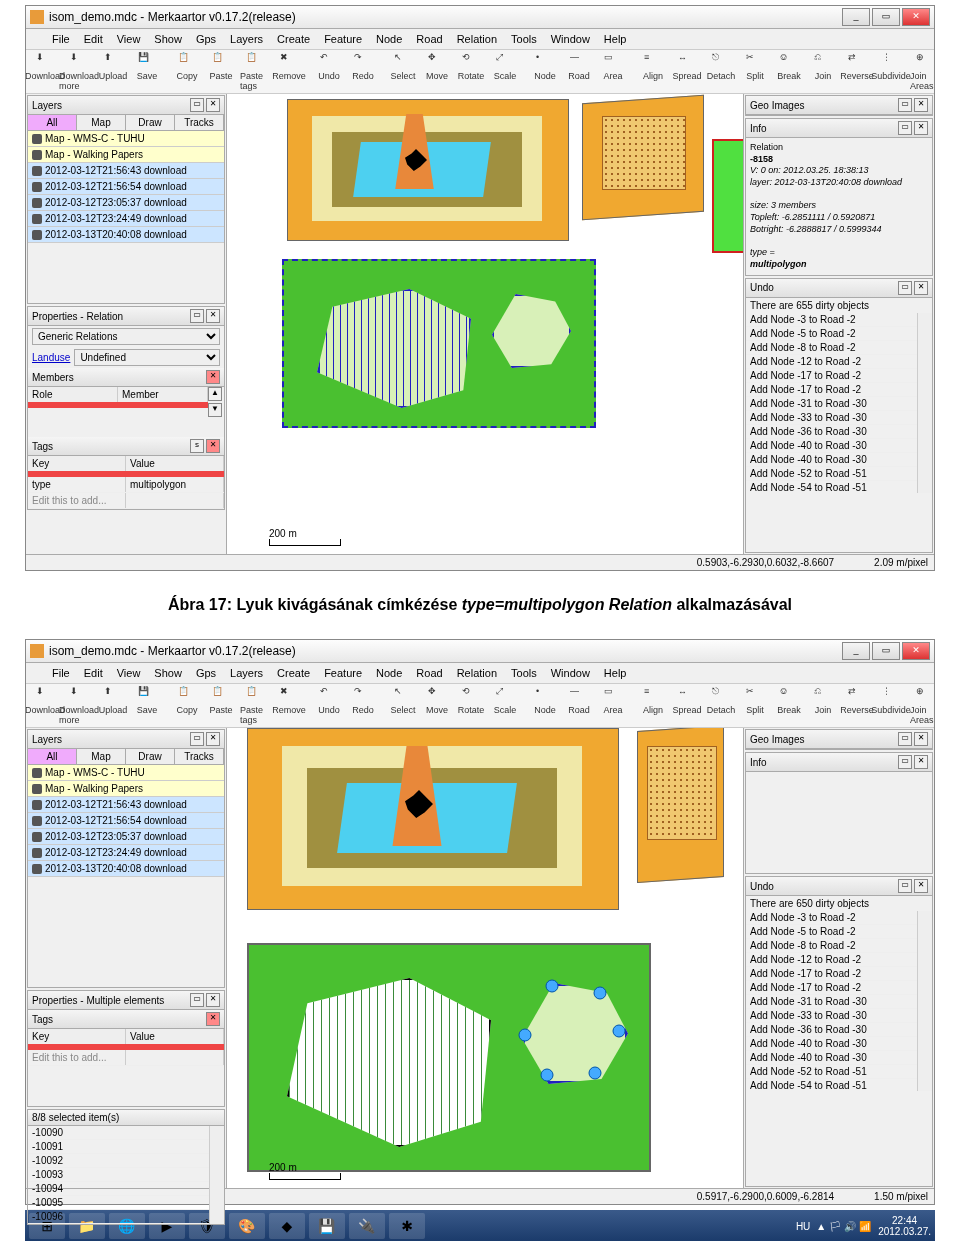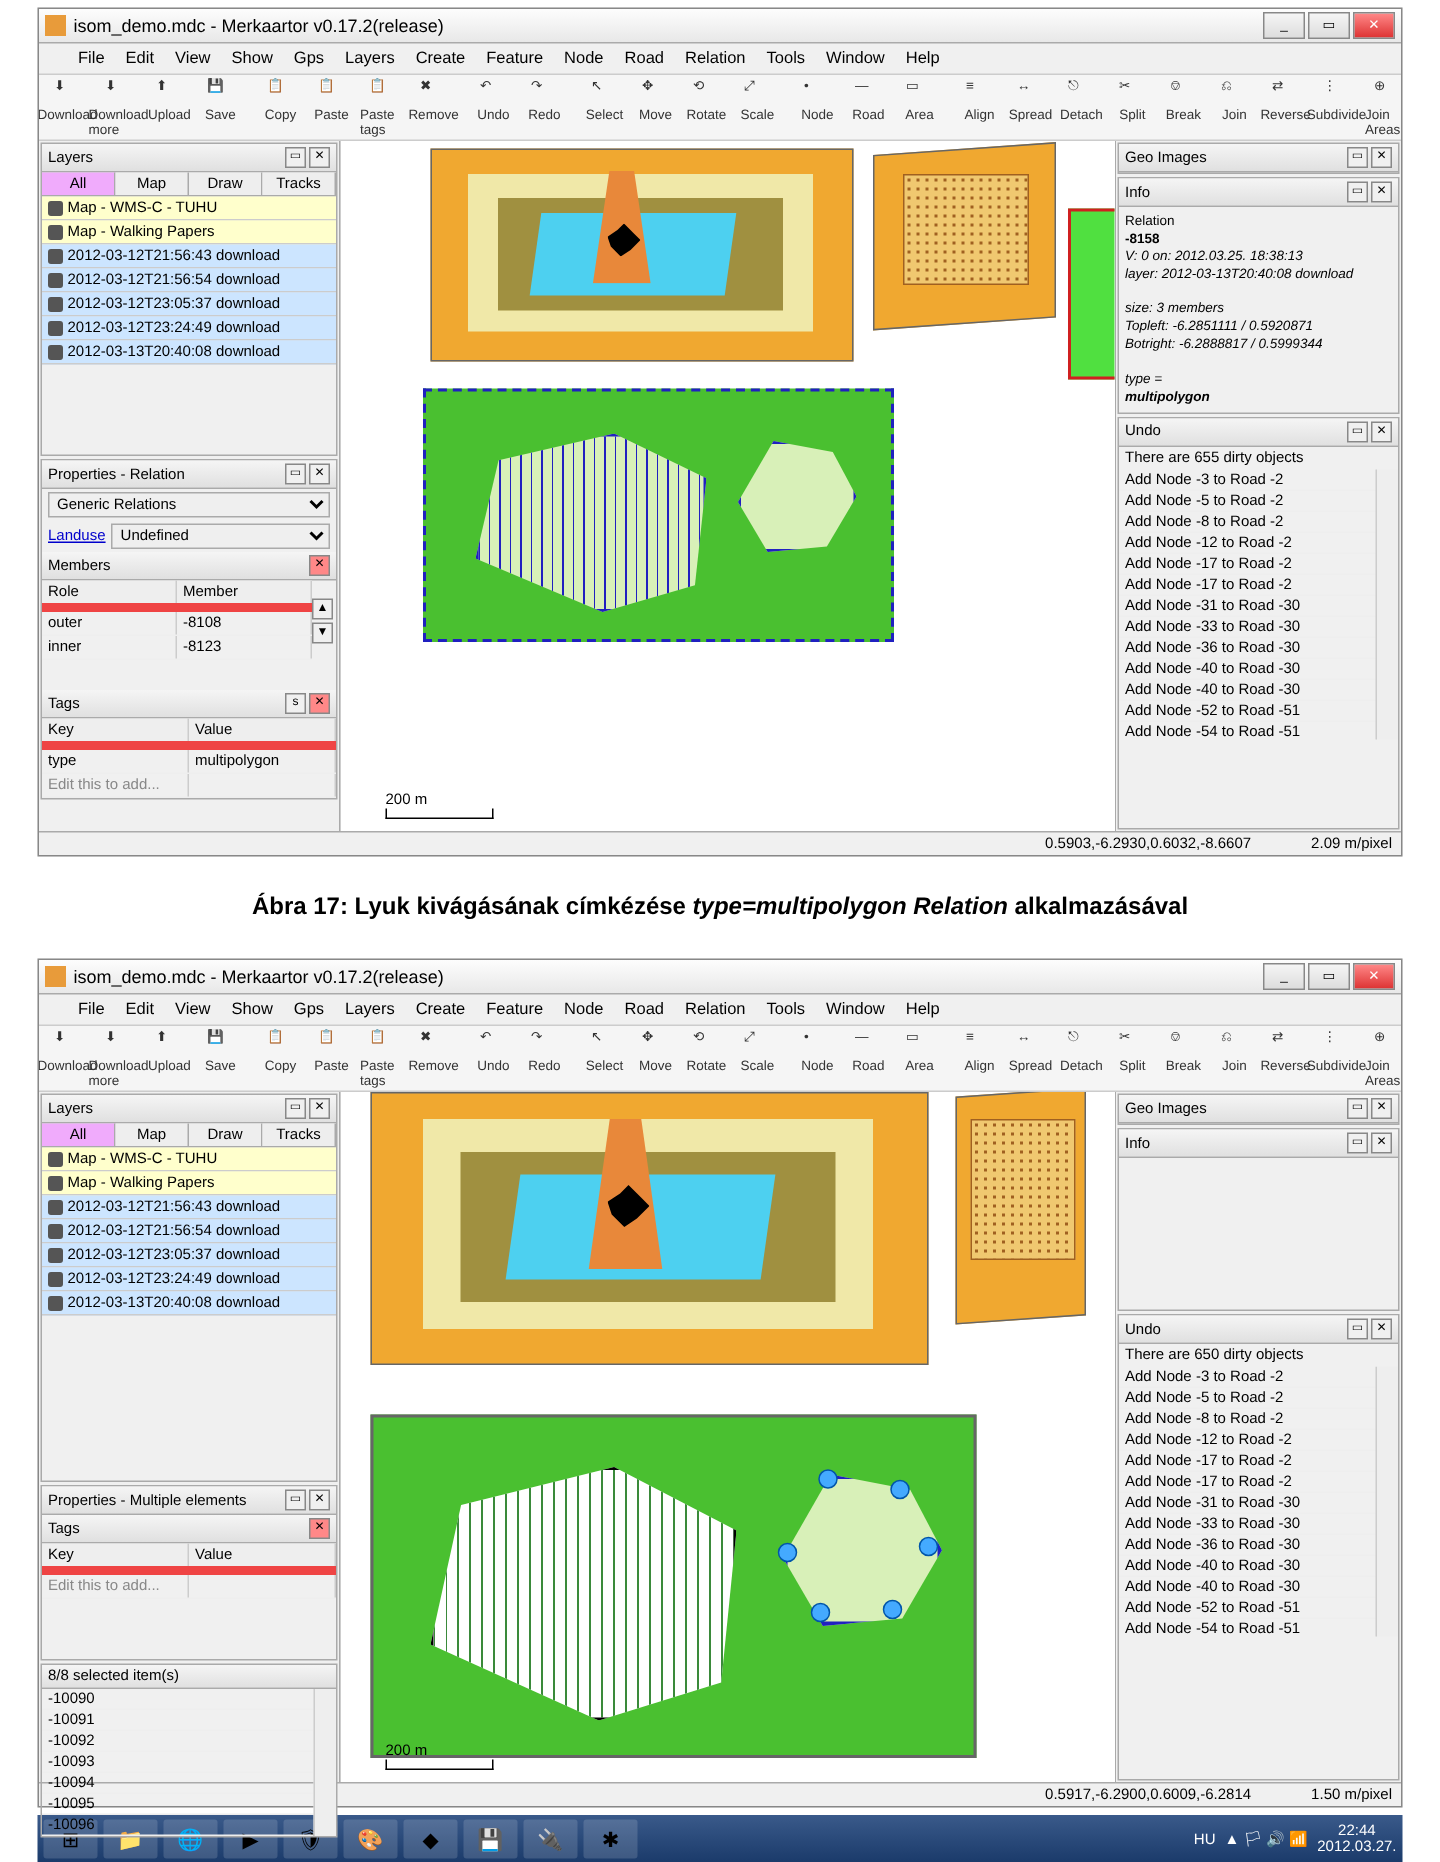--- a/index.html
+++ b/index.html
@@ -37,21 +37,21 @@
 .tbl{font-size:10px}
 .tbl-hd{display:flex;background:#eee;border-bottom:6px solid #ef4444}
 .tbl-hd span,.tbl-row span{flex:1;padding:2px 4px;border-right:1px solid #ccc}
 .tbl-row{display:flex;border-bottom:1px solid #eee}
 .canvas{flex:1;background:#fff;position:relative;overflow:hidden}
 .right{width:190px;display:flex;flex-direction:column;border-left:1px solid #aaa}
 .info-body{padding:4px;font-size:9px;font-style:italic;line-height:1.3}
 .undo-list{font-size:10px;overflow:auto;max-height:180px}
 .undo-item{padding:1px 4px;border-bottom:1px solid #eee}
 .statusbar{display:flex;border-top:1px solid #aaa;font-size:10px;padding:2px 6px;background:#f0f0f0}
-.scalebar{position:absolute;bottom:8px;left:30px;font-size:10px}
+.scalebar{position:absolute;bottom:8px;left:42px;font-size:10px}
 .scalebar .bar{width:70px;height:6px;border:1px solid #000;border-top:none}
 .taskbar{display:flex;background:linear-gradient(#3a5a8a,#1a3a6a);height:32px;align-items:center;padding:0 4px;gap:4px;margin:0 25px 5px}
 .taskbar .tb{width:36px;height:26px;background:rgba(255,255,255,.15);border-radius:2px;display:flex;align-items:center;justify-content:center;font-size:14px}
 .taskbar .tray{margin-left:auto;color:#fff;font-size:10px;display:flex;align-items:center;gap:6px}
 
 .shape{position:absolute}
 .poly-orange{background:#f0a830;border:1px solid #666}
 .poly-cream{background:#f0e8a8}
 .poly-olive{background:#a09040}
 .poly-cyan{background:#4dd0f0}
@@ -274,30 +274,20 @@
               <div class="pbtn red">✕</div>
             </div>
           </div>
         <div class="tbl">
           <div style="display:flex">
             <div style="flex:1">
               <div class="tbl-hd">
                   <span>Role</span>
                   <span>Member</span>
                 </div>
-              <div id="mrows1">
-                  <div class="tbl-row">
-                    <span>outer</span>
-                    <span>-8108</span>
-                  </div>
-                  <div class="tbl-row">
-                    <span>inner</span>
-                    <span>-8123</span>
-                  </div>
-                </div>
             </div>
             <div style="width:16px;display:flex;flex-direction:column;justify-content:center;gap:2px">
               <div class="pbtn">▲</div>
               <div class="pbtn">▼</div>
             </div>
           </div>
         </div>
         <div style="height:20px"></div>
         <div class="panel-hd">
             <span>Tags</span>

